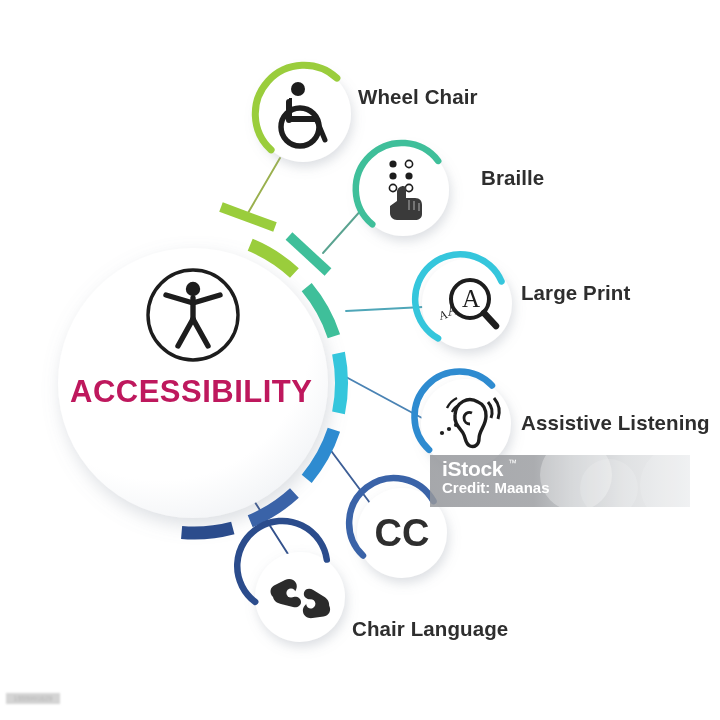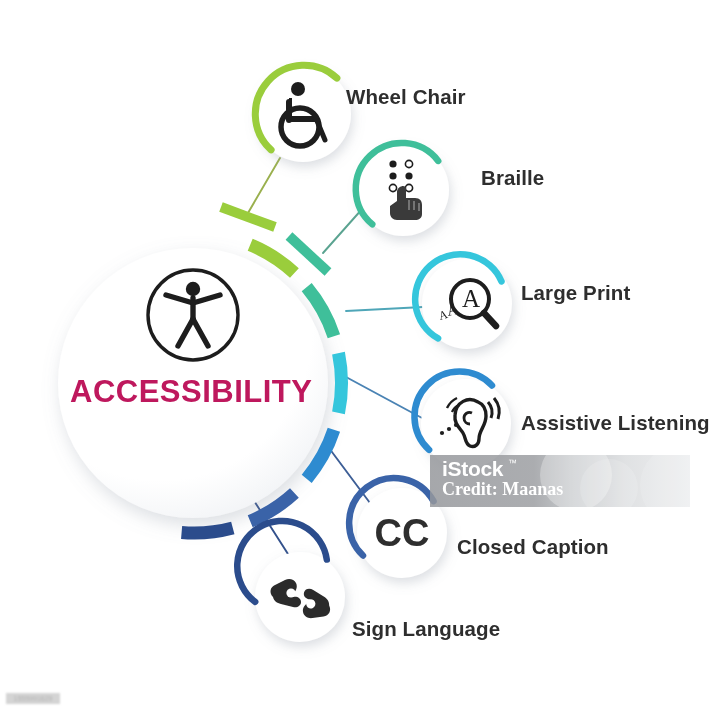--- a/index.html
+++ b/index.html
@@ -56,22 +56,22 @@
     font-weight:bold;font-size:21px;color:#ffffff;
     letter-spacing:-.3px;
   }
   #wm-tm{
     position:absolute;left:78px;top:3px;
     font-family:"Liberation Sans",sans-serif;
     font-size:9px;color:#ffffff;
   }
   #wm-credit{
     position:absolute;left:12px;top:24px;
-    font-family:Liberation Serif, serif;
-    font-weight:bold;font-size:18px;color:#ffffff;
+    font-family:Liberation Sans, sans-serif;
+    font-weight:bold;font-size:15px;color:#ffffff;
   }
 
   #asset-id{
     position:absolute;left:6px;top:693px;
     width:54px;height:11px;
     background:#d4d4d4;
     font-size:7px;color:#b2b2b2;
     font-family:"Liberation Sans",sans-serif;
     text-align:center;line-height:11px;
     filter:blur(.9px);
@@ -229,26 +229,25 @@
                    C -11 4 -9 -1 -5 -3 L -6 -6 C -10 -5 -14 -7 -14 -11 C -14 -15 -10 -17 -6 -16
                    L 6 -13 C 10 -12 13 -10 14 -6 Z" fill="#2b2b2b"></path>
           <circle cx="-4" cy="-2" r="4.6" fill="#ffffff"></circle>
         </g>
       </g>
     </g>
   </svg>
 
   <div class="center-title" style="left:70px;top:374px;">ACCESSIBILITY</div>
 
-  <div class="label" style="left:346px;top:85px;">Wheel Chair</div>
+  <div class="label" style="left:358px;top:85px;">Wheel Chair</div>
   <div class="label" style="left:481px;top:166px;">Braille</div>
   <div class="label" style="left:521px;top:411px;">Assistive Listening</div>
   <div class="label" style="left:521px;top:281px;">Large Print</div>
-  <div class="label" style="left:457px;top:535px;">Closed Caption</div>
-  <div class="label" style="left:352px;top:617px;">Sign Language</div>
+  <div class="label" style="left:352px;top:617px;">Chair Language</div>
 
   <div id="watermark">
     <div class="wm-blob" style="left:110px;top:-16px;width:72px;height:72px;"></div>
     <div class="wm-blob" style="left:150px;top:4px;width:58px;height:58px;opacity:.5;"></div>
     <div class="wm-blob" style="left:210px;top:-10px;width:80px;height:80px;opacity:.45;"></div>
     <div id="wm-istock">iStock</div>
     <div id="wm-tm">™</div>
     <div id="wm-credit">Credit: Maanas</div>
   </div>
 

